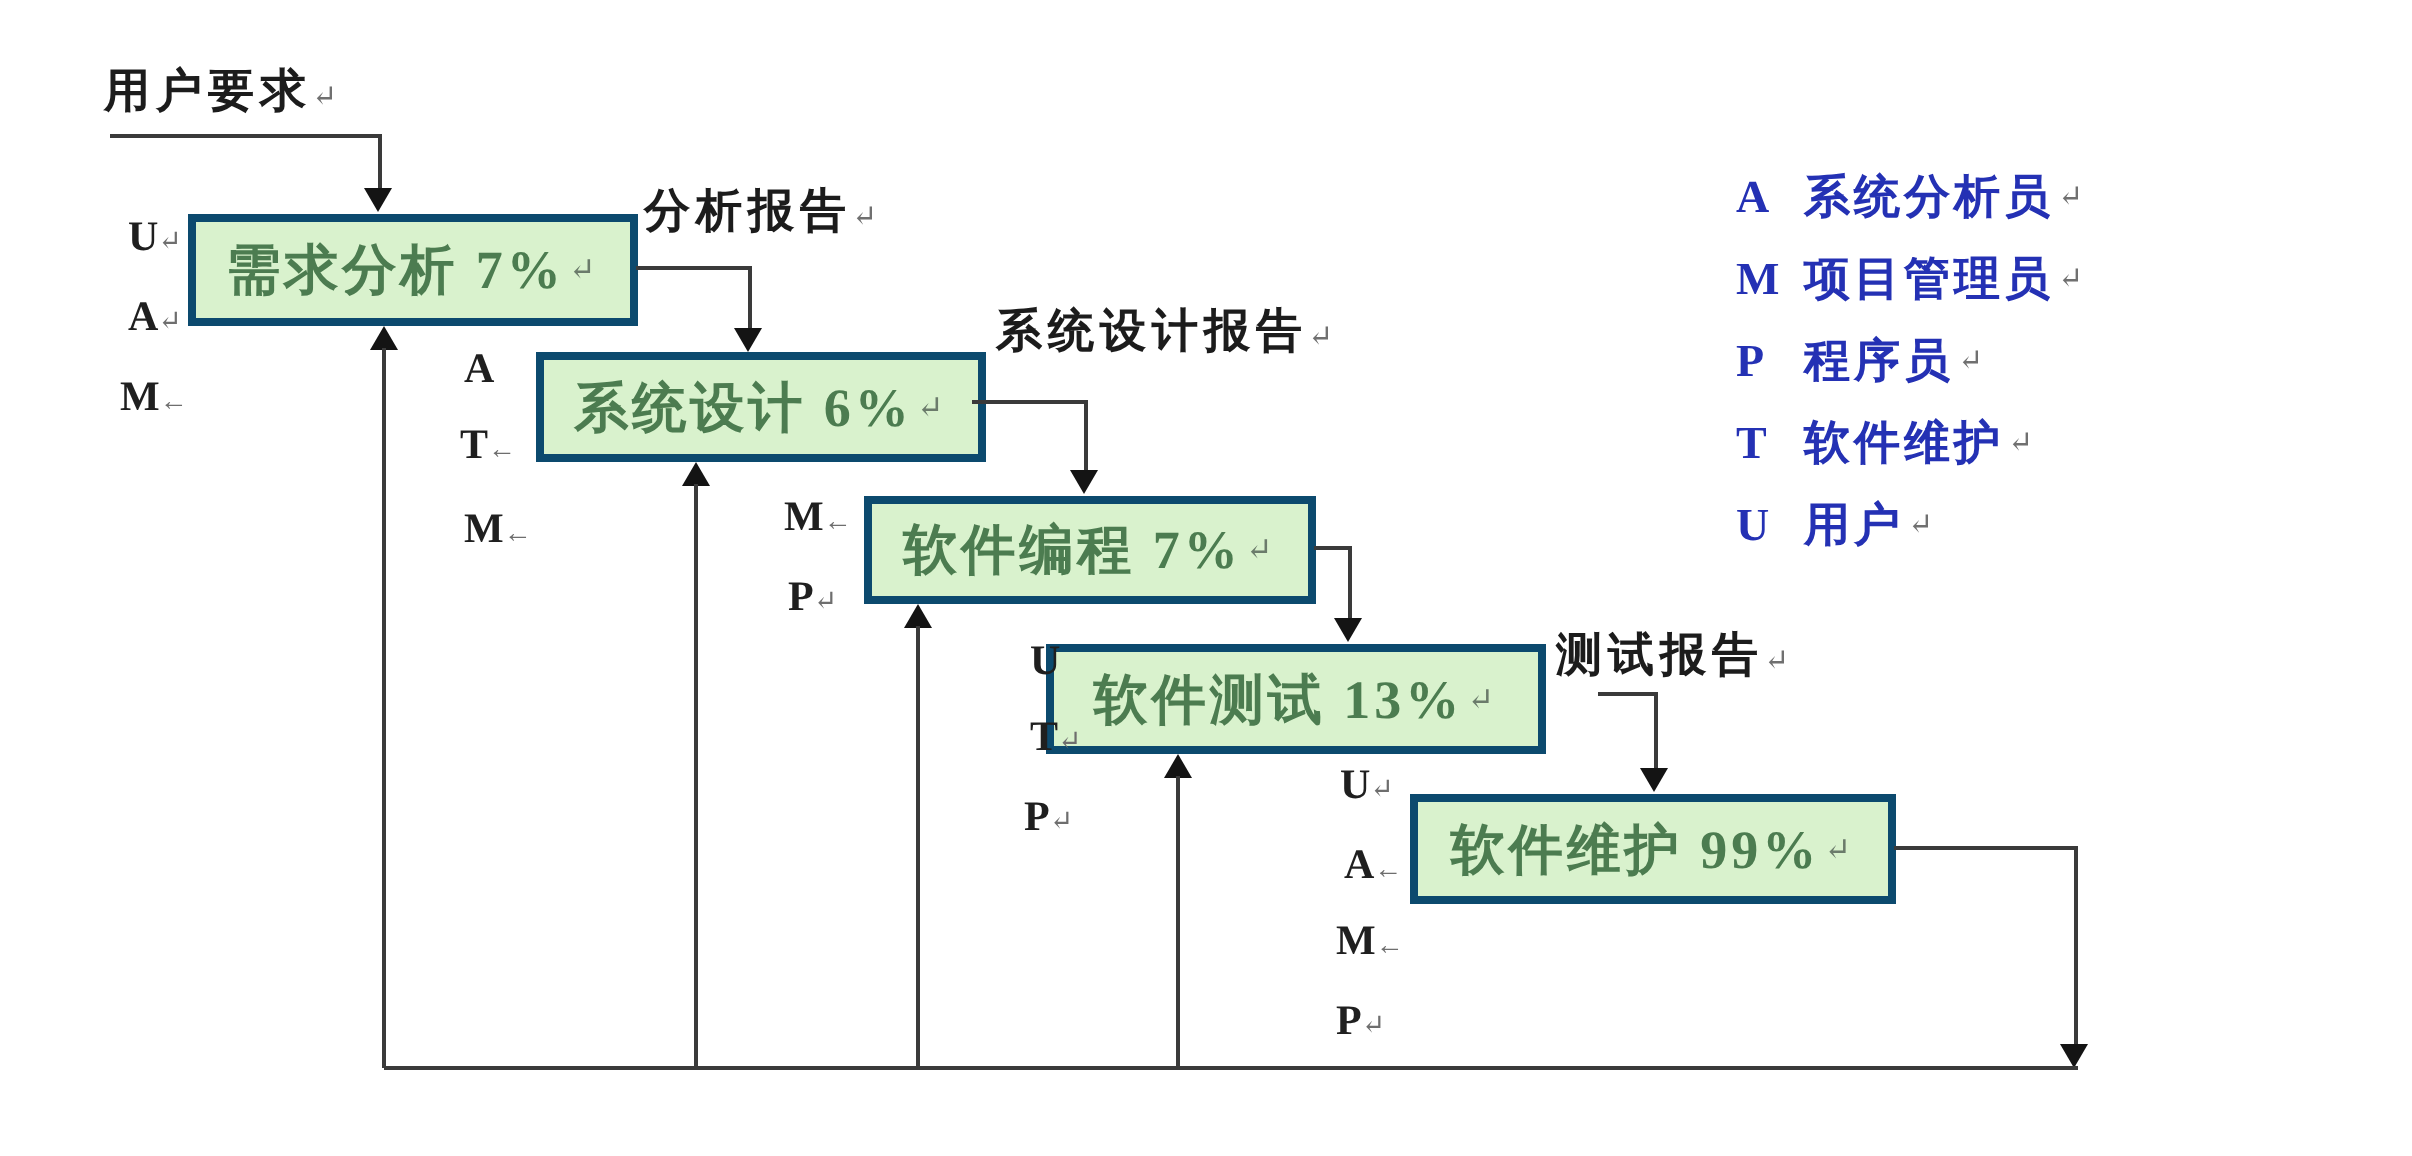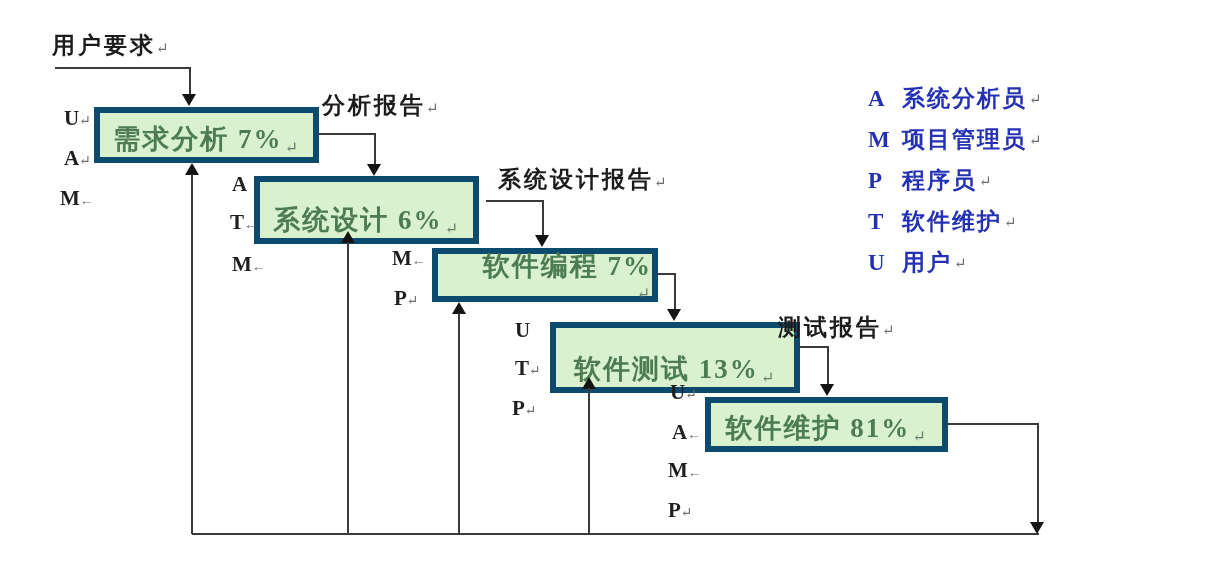--- a/index.html
+++ b/index.html
@@ -3,22 +3,22 @@
 <meta charset="utf-8">
 <style>
   html,body{margin:0;padding:0;background:#fff;}
   .canvas{
     position:relative;width:1206px;height:578px;background:#ffffff;overflow:hidden;
     font-family:"Liberation Serif","DejaVu Serif",serif;
     border-radius:11px;
   }
   .box{
     position:absolute;box-sizing:border-box;
-    background:#d9f2cd;border:6px solid #0c4a6e;
-    display:flex;align-items:flex-end;justify-content:center;
+    background:#d9f2cd;border:4px solid #0c4a6e;
+    display:flex;align-items:center;justify-content:center;
     color:#4c7c50;font-size:27px;font-weight:bold;letter-spacing:2px;white-space:nowrap;
   }
   .box .mark{font-size:16px;font-weight:normal;color:#6b7b6b;margin-left:2px;}
   .flow-label{
     position:absolute;color:#1c1c1c;font-size:23px;font-weight:bold;
     letter-spacing:3px;white-space:nowrap;
   }
   .flow-label .mark{font-size:15px;font-weight:normal;color:#707070;letter-spacing:0;}
   .role{
     position:absolute;color:#1f1f1f;font-size:21px;font-weight:bold;white-space:nowrap;
@@ -46,41 +46,41 @@
   </div>
 
   <div class="line" style="left:55px;top:67px;width:136px;height:2px;"></div>
   <div class="line" style="left:189px;top:67px;width:2px;height:28px;"></div>
   <div class="arr down" style="left:182px;top:94px;"></div>
 
   <div class="box" style="left:94px;top:107px;width:225px;height:56px;">
     <span>需求分析 7%</span>
       <span class="mark">↵</span>
   </div>
-  <div class="box" style="left:254px;top:176px;width:225px;height:68px;">
+  <div class="box" style="left:268px;top:176px;width:225px;height:55px;">
     <span>系统设计 6%</span>
       <span class="mark">↵</span>
   </div>
-  <div class="box" style="left:432px;top:248px;width:226px;height:54px;flex-direction:column;">
+  <div class="box" style="left:432px;top:248px;width:226px;height:54px;">
     <span>软件编程 7%</span>
       <span class="mark">↵</span>
   </div>
-  <div class="box" style="left:550px;top:322px;width:250px;height:71px;">
+  <div class="box" style="left:523px;top:322px;width:250px;height:55px;">
     <span>软件测试 13%</span>
       <span class="mark">↵</span>
   </div>
   <div class="box" style="left:705px;top:397px;width:243px;height:55px;">
-    <span>软件维护 81%</span>
+    <span>软件维护 99%</span>
       <span class="mark">↵</span>
   </div>
 
   <div class="flow-label" style="left:322px;top:90px;">
     <span>分析报告</span><span class="mark">↵</span>
   </div>
-  <div class="flow-label" style="left:498px;top:164px;">
+  <div class="flow-label" style="left:498px;top:150px;">
     <span>系统设计报告</span><span class="mark">↵</span>
   </div>
   <div class="flow-label" style="left:778px;top:312px;">
     <span>测试报告</span><span class="mark">↵</span>
   </div>
 
   <div class="line" style="left:318px;top:133px;width:58px;height:2px;"></div>
   <div class="line" style="left:374px;top:133px;width:2px;height:32px;"></div>
   <div class="arr down" style="left:367px;top:164px;"></div>
 

